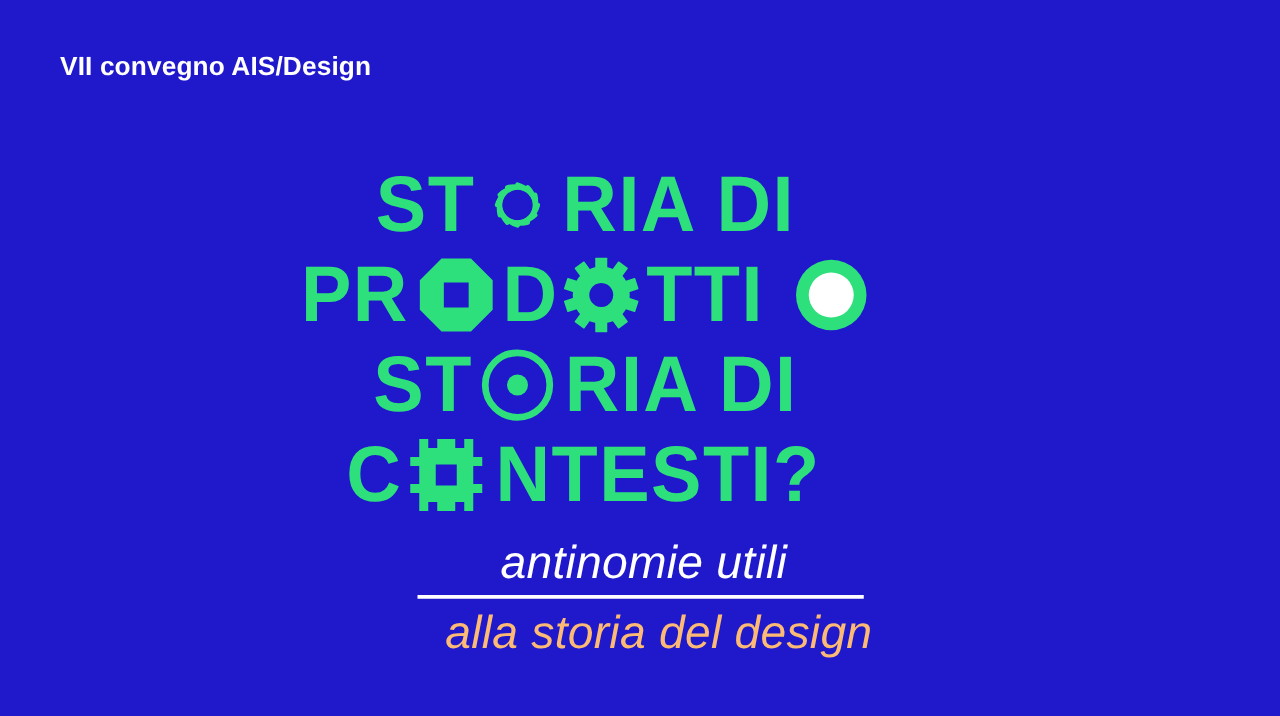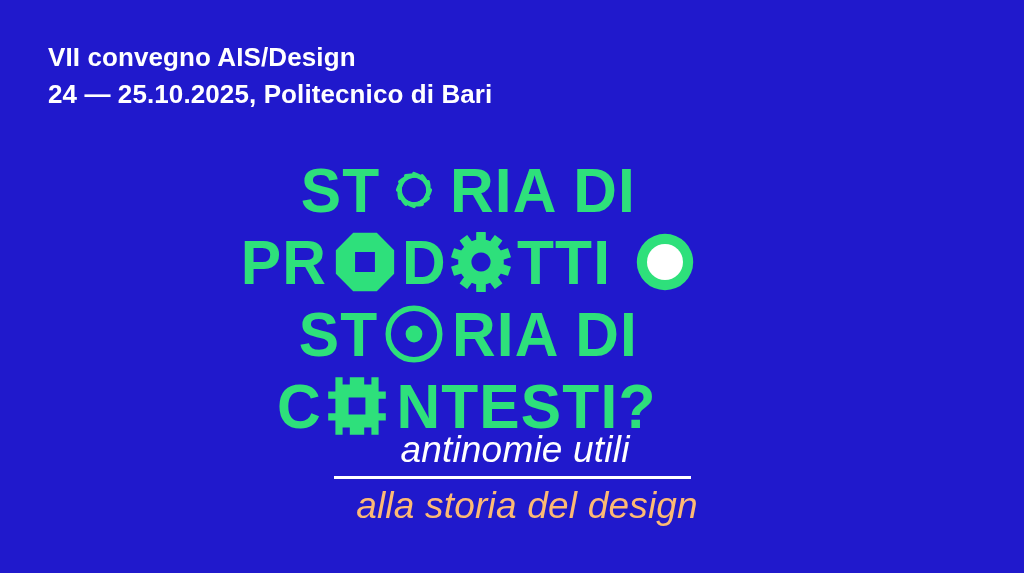--- a/index.html
+++ b/index.html
@@ -23,35 +23,34 @@
     background: #2019cc;
     overflow: hidden;
   }
 
   
   .header {
     position: absolute;
     left: 48px;
     top: 39px;
     color: #ffffff;
-    font-size: 26px;
+    font-size: 21px;
     font-weight: 700;
     letter-spacing: 0.1px;
     line-height: 1.42;
     white-space: nowrap;
   }
   .header div { display: block; }
 
   
   .title-block {
     position: absolute;
     left: 0;
     top: 128px;
     width: 938px;
-    margin-top: 26px;
   }
 
   .title-line {
     display: flex;
     align-items: center;
     justify-content: center;
     height: 72px;
     color: #2ee07b;
     font-size: 63px;
     font-weight: 700;
@@ -114,21 +113,20 @@
     margin-left: 30px;
   }
 </style>
 </head>
 <body>
 
 <div class="poster">
 
   <div class="header">
     <div>VII convegno AIS/Design</div>
-    <div>24 — 25.10.2025, Politecnico di Bari</div>
   </div>
 
   <div class="title-block">
 
     <div class="title-line">
       <span class="txt">ST</span>
       <span class="glyph g-sm">
         <svg viewBox="0 0 100 100" aria-hidden="true">
           <g fill="none" stroke="#2EE07B" stroke-width="6.5" stroke-linecap="round">
             <g transform="rotate(0 50 50)">

